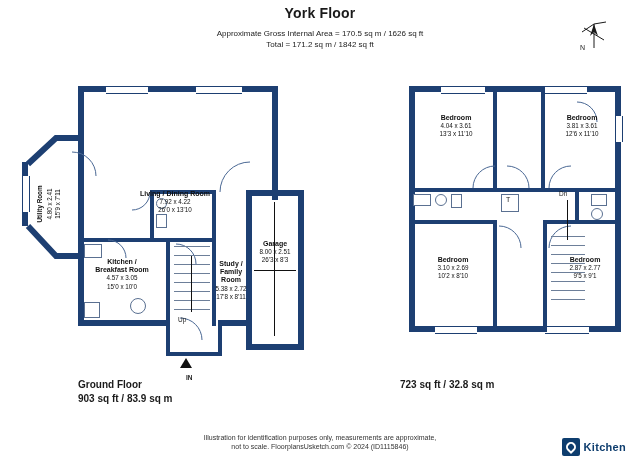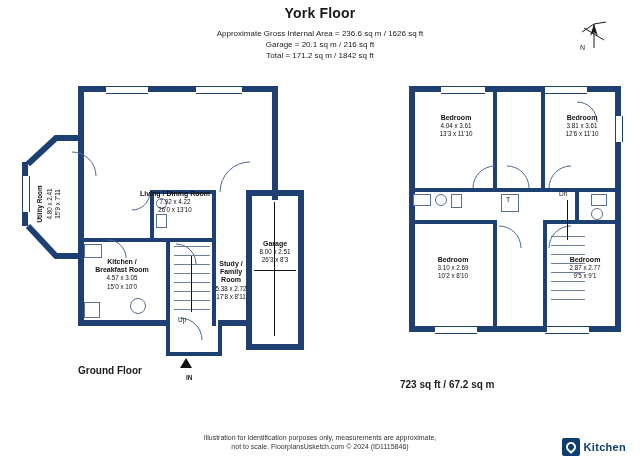--- a/index.html
+++ b/index.html
@@ -18,21 +18,21 @@
   .summary{
     position:absolute;left:0;top:28px;width:640px;text-align:center;
     font-size:8px;line-height:11px;color:#222;
   }
   .compass{
     position:absolute;left:572px;top:18px;width:44px;height:44px;
   }
   .floor-label{
     position:absolute;font-size:10px;font-weight:bold;line-height:14px;
   }
-  .fl-ground{left:78px;top:364px;}
+  .fl-ground{left:78px;top:378px;}
   .fl-first{left:400px;top:378px;}
   .footer{
     position:absolute;left:0;top:433px;width:640px;text-align:center;
     font-size:7px;line-height:9px;color:#333;
   }
   .brand{
     position:absolute;right:14px;bottom:8px;display:flex;align-items:center;gap:4px;
   }
   .brand-mark{
     width:18px;height:18px;background:#0e3d6e;border-radius:2px;position:relative;
@@ -61,22 +61,21 @@
   .fix{position:absolute;border:1px solid #5a7091;background:#fff;}
   .circ{border-radius:50%;}
   .in-label{position:absolute;font-size:6.5px;font-weight:bold;}
 </style>
 </head>
 <body>
 
 <div class="title">York Floor</div>
 
 <div class="summary">
-  <div>Approximate Gross Internal Area = 236.6 sq m / 1626 sq ft</div>
-  <div>Garage = 20.1 sq m / 216 sq ft</div>
+  <div>Approximate Gross Internal Area = 170.5 sq m / 1626 sq ft</div>
   <div>Total = 171.2 sq m / 1842 sq ft</div>
 </div>
 
 <div class="compass">
   <svg width="44" height="44" viewBox="0 0 44 44">
     <g stroke="#1a1a1a" stroke-width="1" fill="none">
       <line x1="22" y1="6" x2="34" y2="4"></line>
       <line x1="22" y1="6" x2="22" y2="30"></line>
       <line x1="22" y1="6" x2="10" y2="14"></line>
       <line x1="12" y1="10" x2="32" y2="22"></line>
@@ -280,23 +279,24 @@
   </div>
   <div class="lbl" style="left:152px;top:186px;width:76px;">
     <b>Bedroom</b><br>
     <span class="dim">2.87 x 2.77</span><br>
     <span class="dim">9'5 x 9'1</span>
   </div>
 </div>
 
 <div class="floor-label fl-ground">
   <div>Ground Floor</div>
+  <div>903 sq ft / 83.9 sq m</div>
 </div>
 <div class="floor-label fl-first">
-  <div>723 sq ft / 67.2 sq m</div>
+  <div>723 sq ft / 32.8 sq m</div>
 </div>
 
 <div class="footer">
   <div>Illustration for identification purposes only, measurements are approximate,</div>
   <div>not to scale. FloorplansUsketch.com © 2024 (ID1115846)</div>
 </div>
 
 <div class="brand">
   <div class="brand-mark"></div>
   <div class="brand-name">Kitchen</div>

